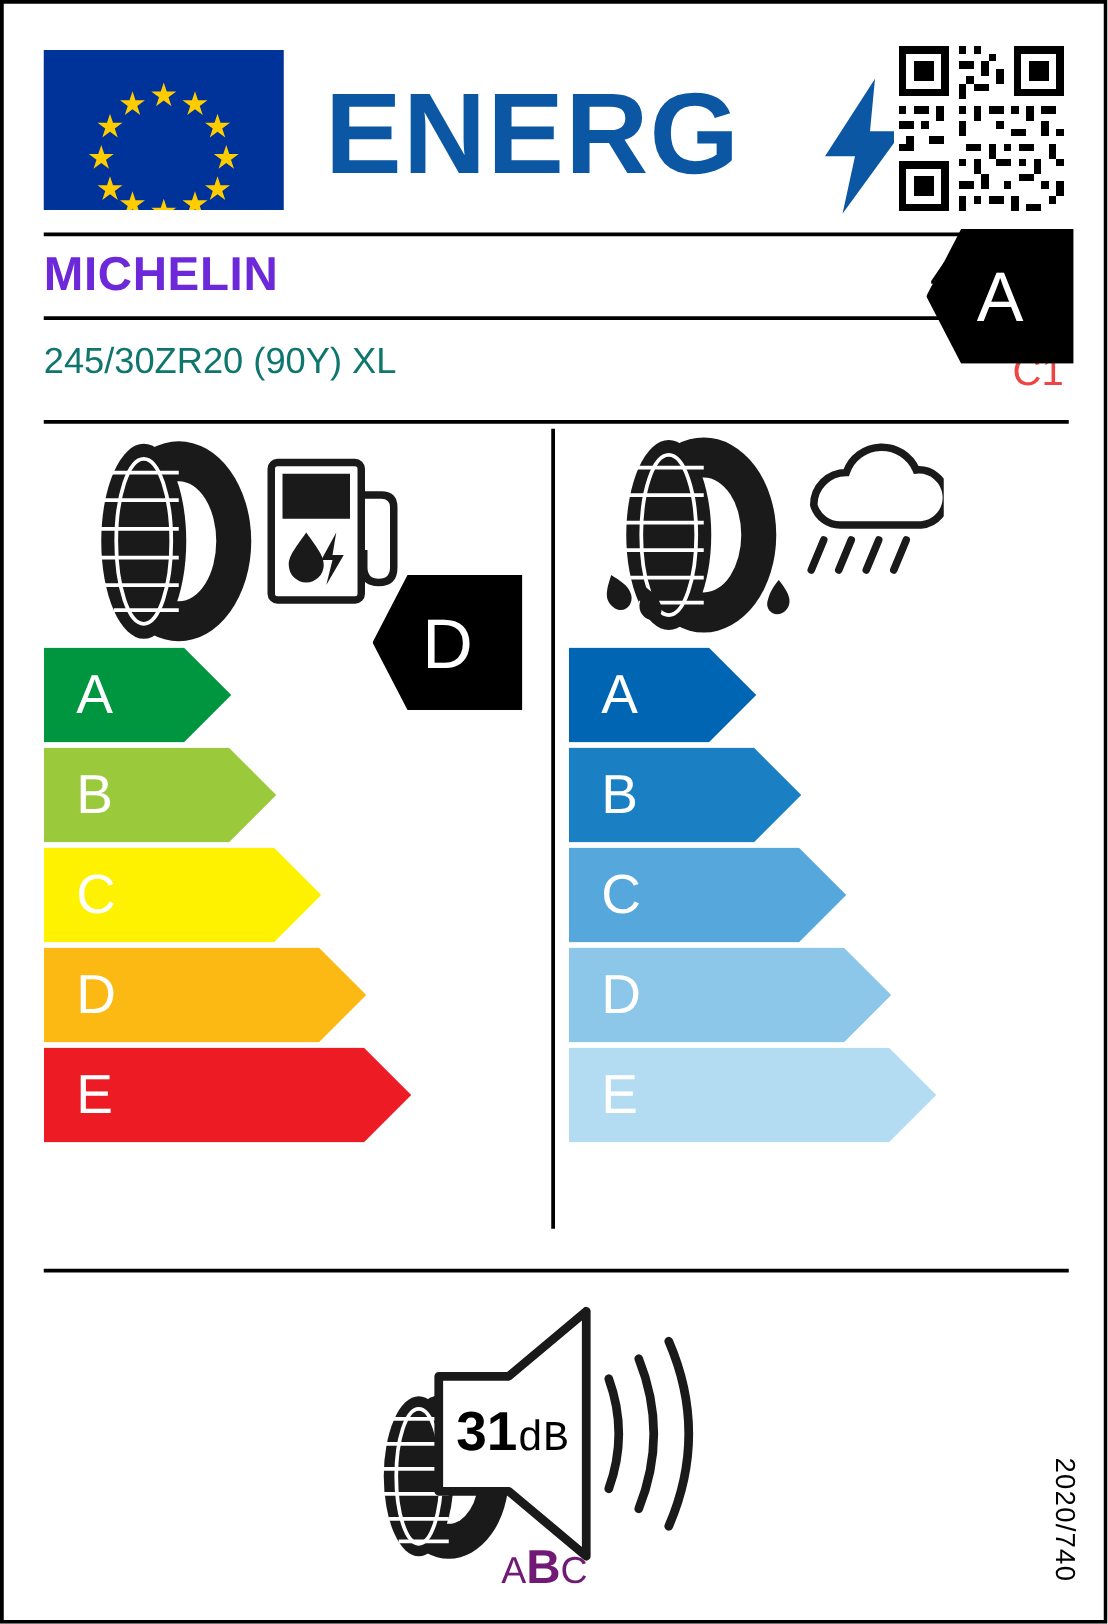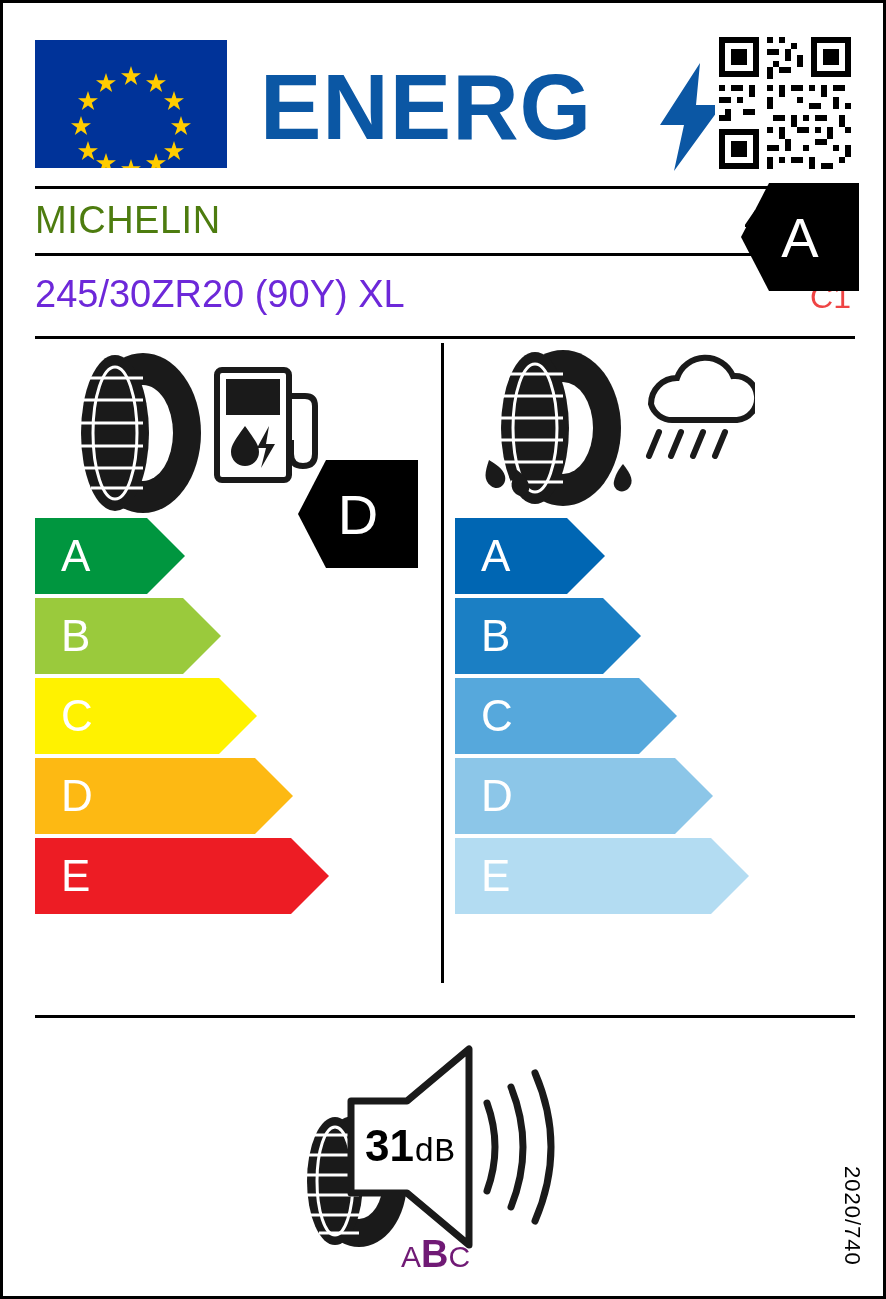--- a/index.html
+++ b/index.html
@@ -67,37 +67,37 @@
   
   .rule {
     position: absolute;
     background: #000;
   }
   .brand {
     position: absolute;
     left: 32px;
     top: 196px;
     font-size: 38px;
-    font-weight: normal;
+    font-weight: bold;
     letter-spacing: 0.5px;
-    color: #4d7c0f;
+    color: #6d28d9;
   }
   .code {
     position: absolute;
     right: 32px;
     top: 200px;
     font-size: 32px;
     color: #000;
   }
   .size {
     position: absolute;
     left: 32px;
     top: 270px;
-    font-size: 38px;
-    color: #6d28d9;
+    font-size: 29px;
+    color: #0f766e;
     white-space: nowrap;
     text-align: right;
   }
   .classcode {
     position: absolute;
     right: 32px;
     top: 276px;
     font-size: 32px;
     color: #ef4444;
   }

